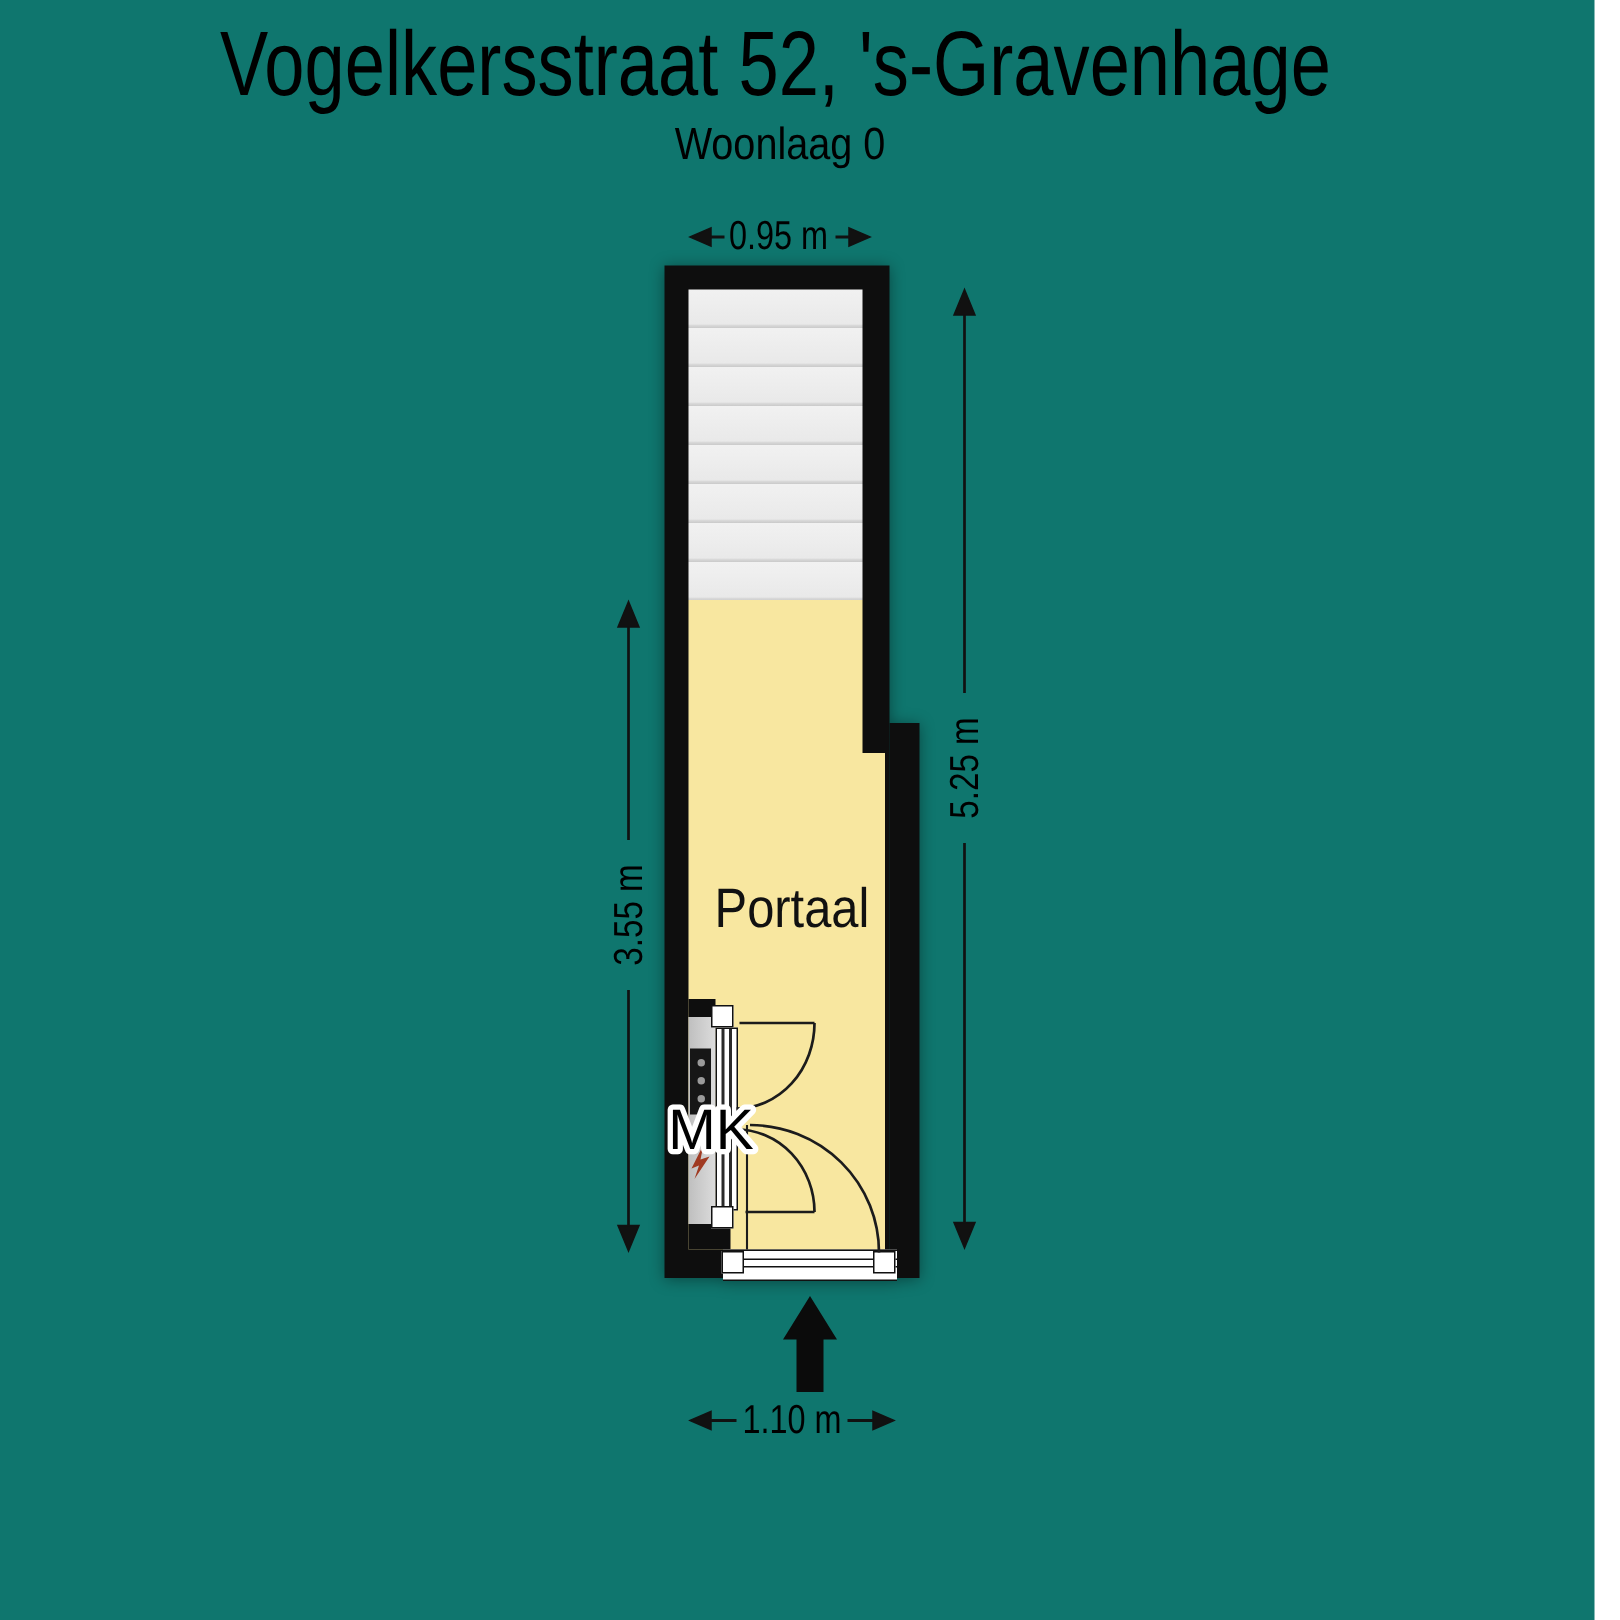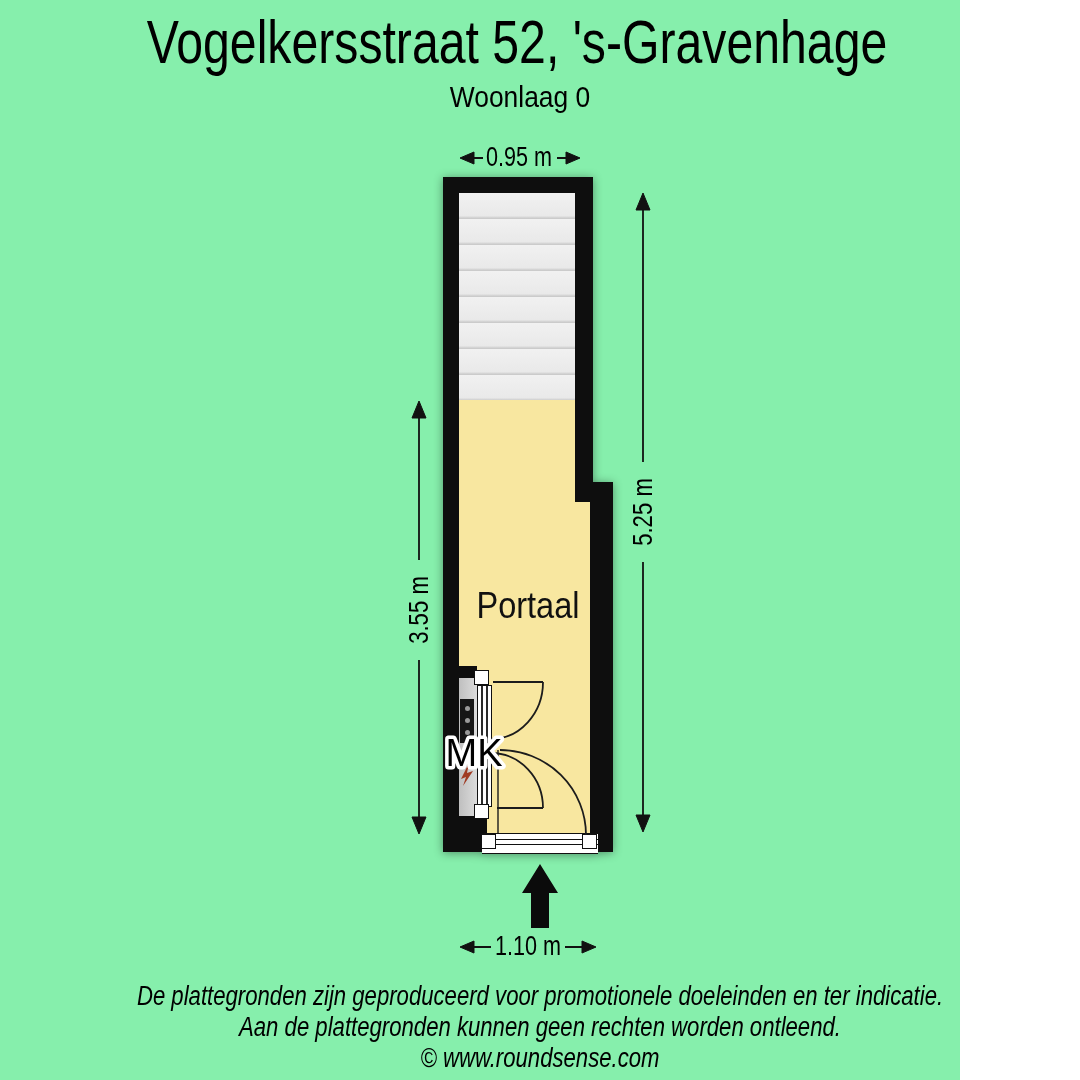--- a/index.html
+++ b/index.html
@@ -1,17 +1,17 @@
 <!DOCTYPE html>
 <html><head>
 <meta charset="utf-8">
 <style>
   html,body{margin:0;padding:0;background:#fff;}
   #canvas{
-    position:relative;width:960px;height:1080px;background:#86efac;overflow:hidden;
+    position:relative;width:1063px;height:1080px;background:#0f766e;overflow:hidden;
     font-family:"Liberation Sans",sans-serif;color:#000;
   }
   .abs{position:absolute;}
   
   .title{
     left:0;top:6px;width:1034px;text-align:center;
     font-size:61px;line-height:72px;font-weight:400;white-space:nowrap;
     transform:scaleX(0.79);
   }
   .subtitle{
@@ -143,19 +143,14 @@
 
     <polygon points="540,864 558,893 549,893 549,928 531,928 531,893 522,893" fill="#0b0b0b"></polygon>
   </svg>
 
   <div class="abs dim dim-top">0.95 m</div>
   <div class="abs dim dim-left">3.55 m</div>
   <div class="abs dim dim-right">5.25 m</div>
   <div class="abs dim dim-bottom">1.10 m</div>
   <div class="abs room-label">Portaal</div>
 
-  <div class="abs footer">
-    <div>De plattegronden zijn geproduceerd voor promotionele doeleinden en ter indicatie.</div>
-    <div>Aan de plattegronden kunnen geen rechten worden ontleend.</div>
-    <div>© www.roundsense.com</div>
-  </div>
 
 </div>
 
 </body></html>

